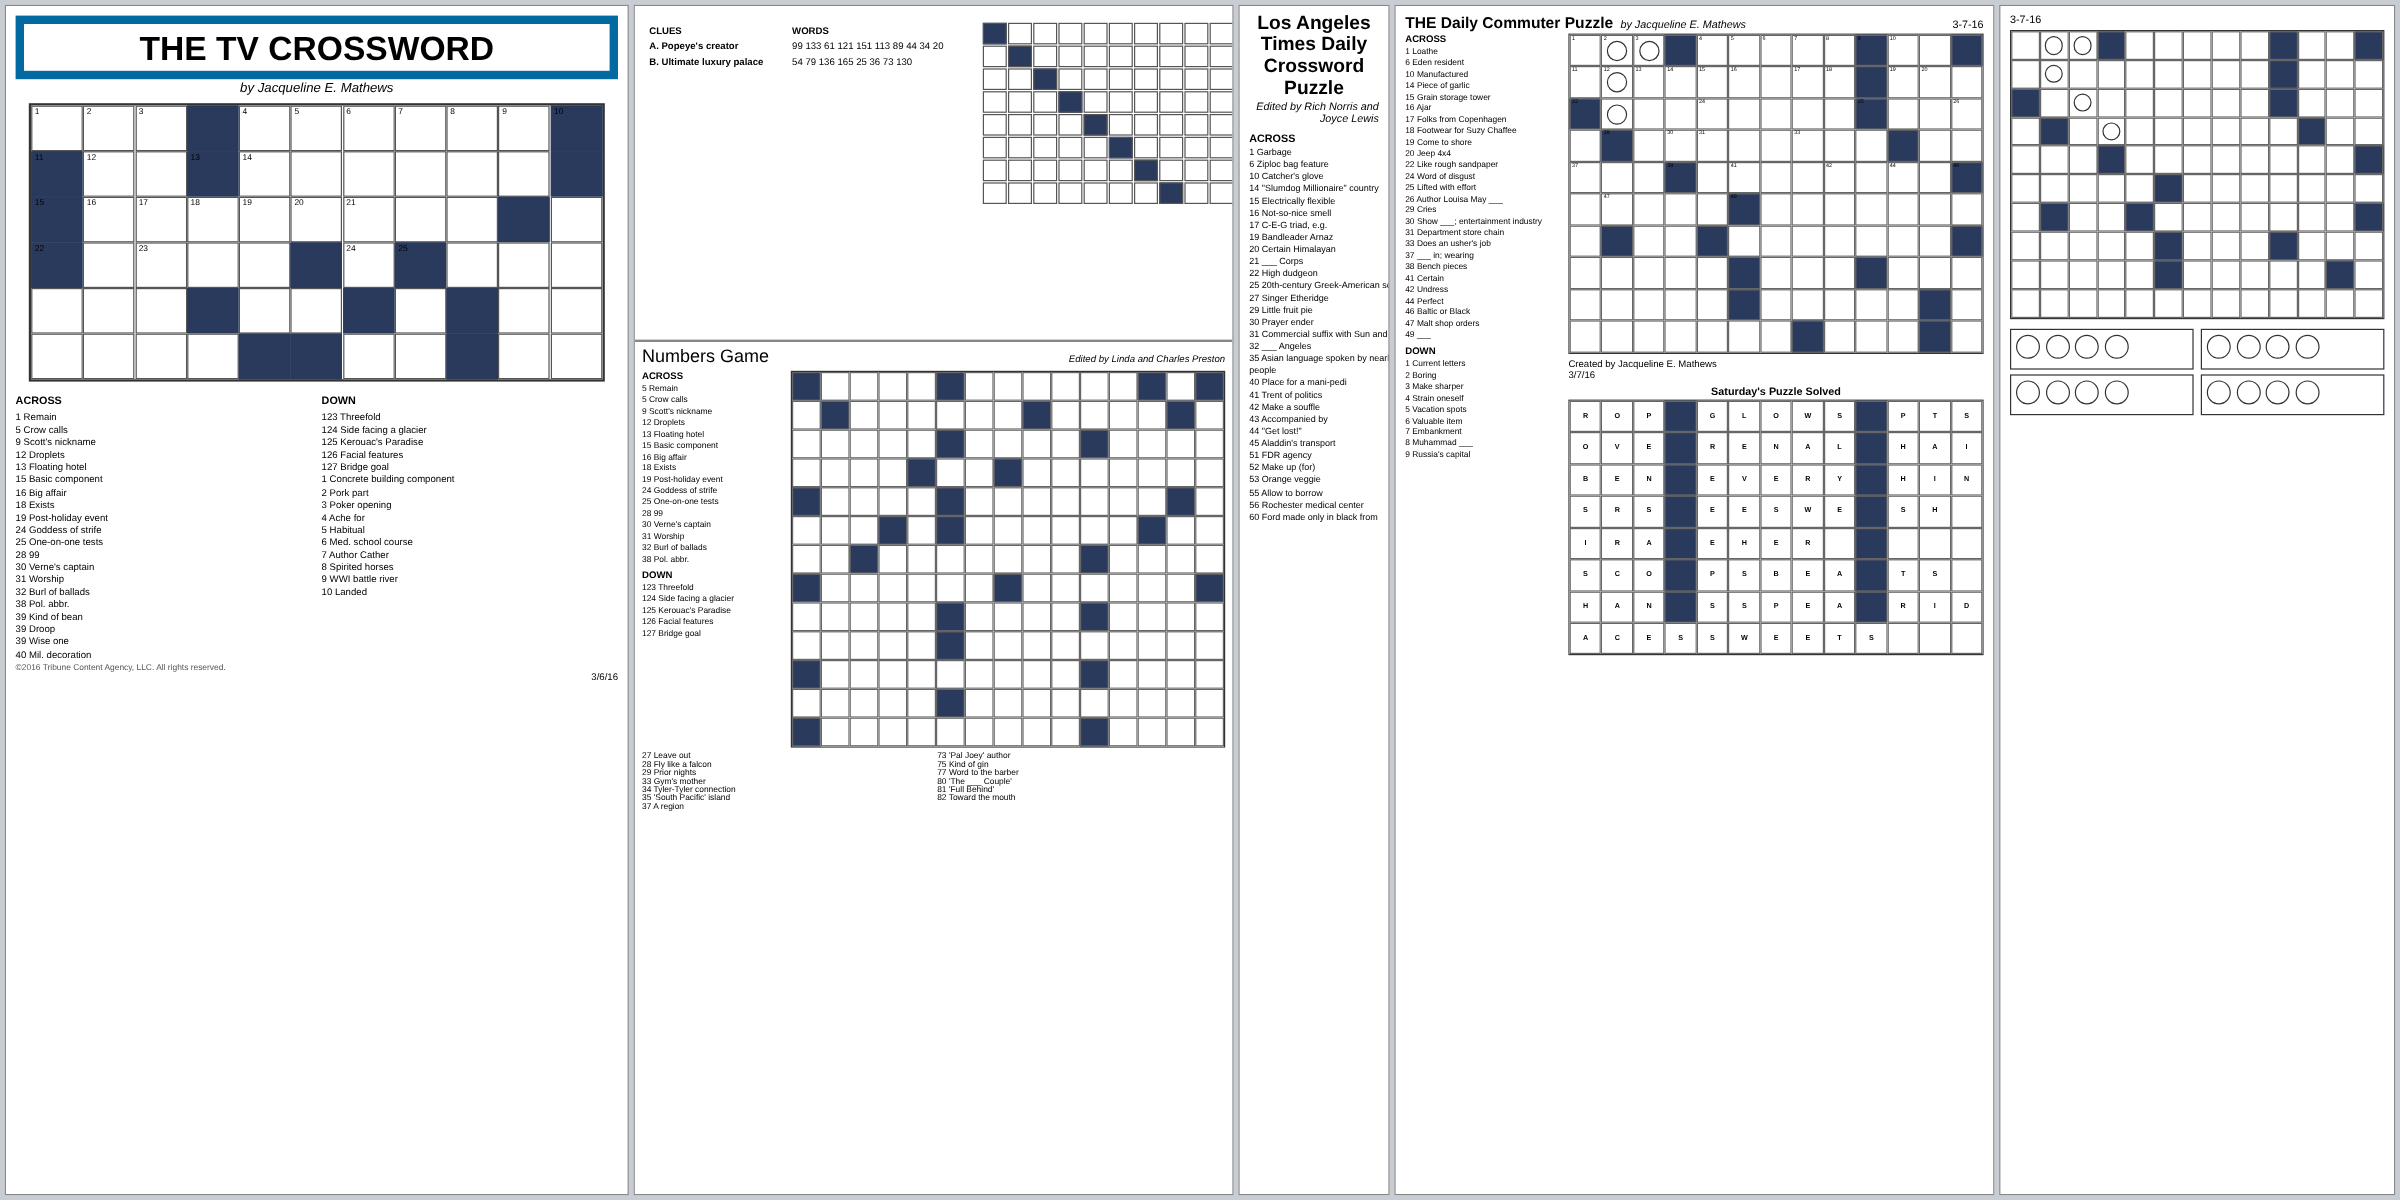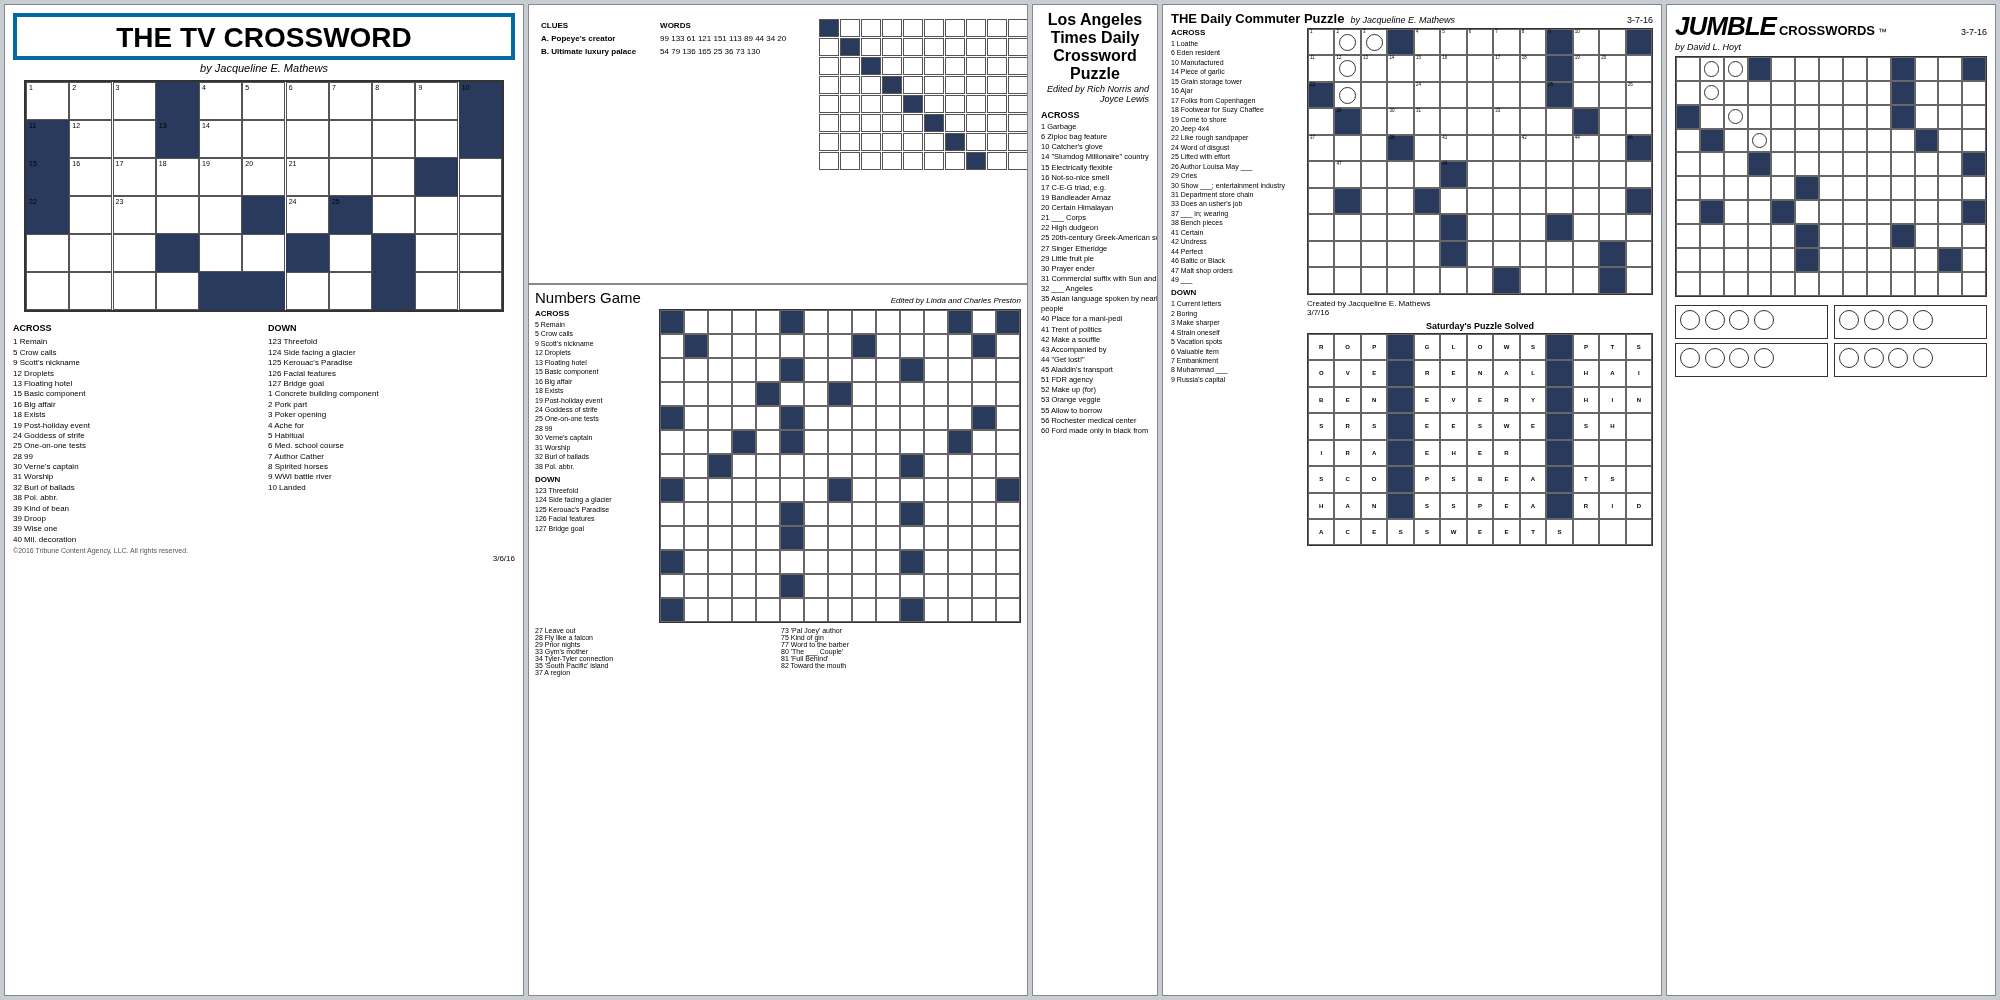--- a/index.html
+++ b/index.html
@@ -29,21 +29,21 @@
       display: flex;
       flex-direction: column;
       padding: 8px;
     }
     .tv-title {
       font-size: 28px;
       font-weight: 900;
       text-align: center;
       font-family: 'Arial Black', Arial, sans-serif;
       line-height: 1.1;
-      border: 4px solid #0369a1;
+      border: 7px solid #0369a1;
       padding: 6px 8px 2px;
       margin-bottom: 2px;
     }
     .tv-byline {
       text-align: center;
       font-size: 11px;
       margin-bottom: 6px;
       font-style: italic;
     }
     .tv-grid {
@@ -1346,28 +1346,20 @@
             <div class="csolved-cell"></div>
             <div class="csolved-cell"></div>
           </div>
       </div>
     </div>
   </div>
 </div>
 
 <div class="panel jumble">
   <div class="jumble-header">
-    <div>
-      <div style="display:flex; align-items:baseline; gap:3px;">
-        <span class="jumble-logo">JUMBLE</span>
-        <span class="jumble-sub">CROSSWORDS</span>
-        <span style="font-size:9px;">™</span>
-      </div>
-      <div class="jumble-byline">by David L. Hoyt</div>
-    </div>
     <div class="jumble-date-right">3-7-16</div>
   </div>
 
   <div style="display:grid; grid-template-columns: repeat(13,1fr); border:1.5px solid #333; margin-bottom:4px; max-height:260px;" id="jumble-grid">
       <div style="border: 0.5px solid rgb(102, 102, 102); background: rgb(255, 255, 255); font-size: 5px; position: relative; aspect-ratio: 1 / 1;"></div>
       <div style="border: 0.5px solid rgb(102, 102, 102); background: rgb(255, 255, 255); font-size: 5px; position: relative; aspect-ratio: 1 / 1;">
         <div style="position: absolute; width: 70%; height: 70%; top: 15%; left: 15%; border: 1px solid rgb(51, 51, 51); border-radius: 50%;"></div>
       </div>
       <div style="border: 0.5px solid rgb(102, 102, 102); background: rgb(255, 255, 255); font-size: 5px; position: relative; aspect-ratio: 1 / 1;">
         <div style="position: absolute; width: 70%; height: 70%; top: 15%; left: 15%; border: 1px solid rgb(51, 51, 51); border-radius: 50%;"></div>

